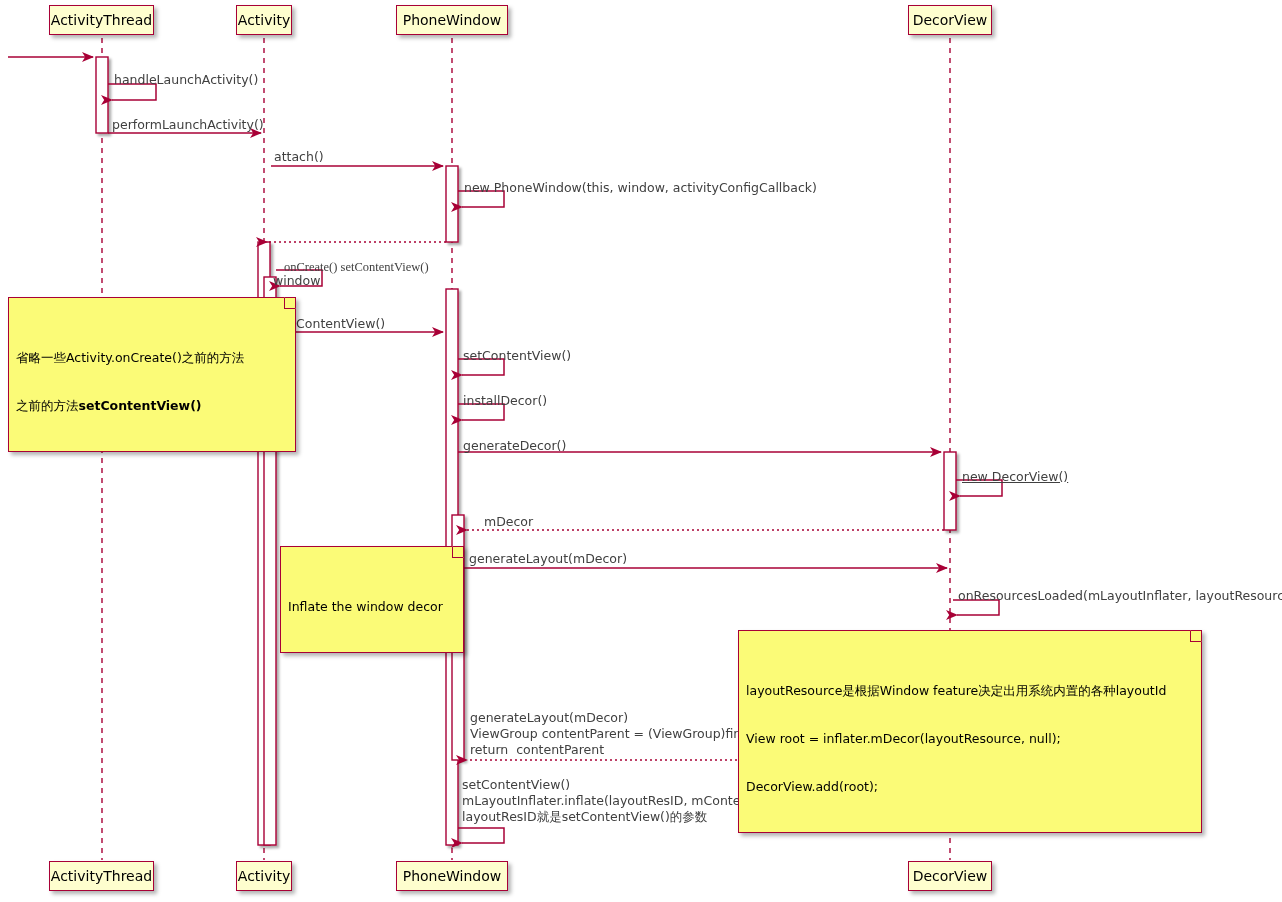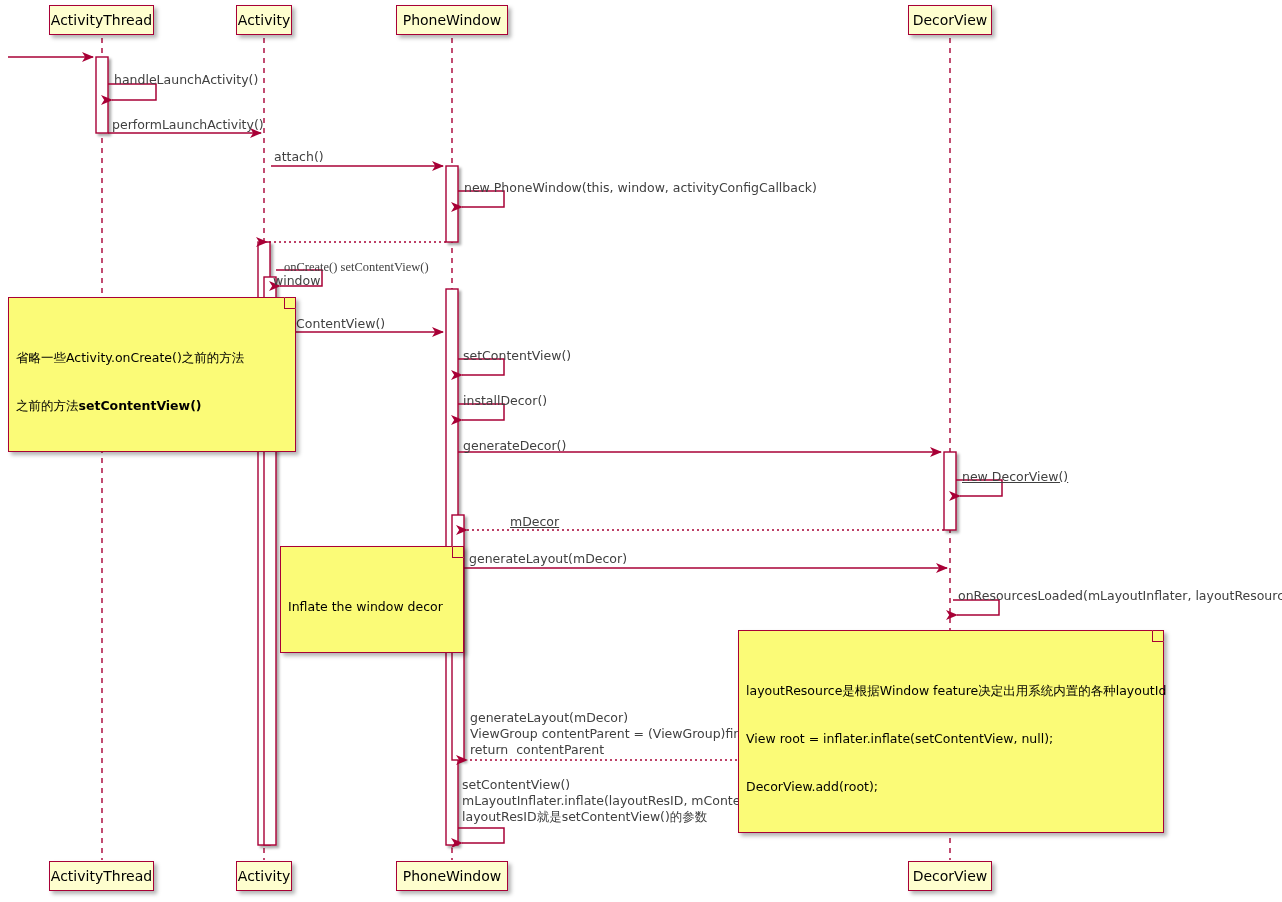--- a/index.html
+++ b/index.html
@@ -198,21 +198,21 @@
   <div class="msg-label" style="left:277px; top:316px;">setContentView()</div>
 
   <div class="msg-label" style="left:463px; top:348px;">setContentView()</div>
 
   <div class="msg-label" style="left:463px; top:393px;">installDecor()</div>
 
   <div class="msg-label" style="left:463px; top:438px;text-align:center;">generateDecor()</div>
 
   <div class="msg-label" style="left:962px; top:469px;text-decoration:underline;">new DecorView()</div>
 
-  <div class="msg-label" style="left:510px; top:514px;text-decoration:underline;">mDecor</div>
+  <div class="msg-label" style="left:484px; top:514px;">mDecor</div>
 
   <div class="msg-label" style="left:469px; top:551px;">generateLayout(mDecor)</div>
 
   <div class="msg-label" style="left:958px; top:588px;">onResourcesLoaded(mLayoutInflater, layoutResource)</div>
 
   <div class="msg-label" style="left:470px; top:710px;">generateLayout(mDecor)
 ViewGroup contentParent = (ViewGroup)findViewById(ID_ANDROID_CONTENT);
 return  contentParent</div>
 
   <div class="msg-label" style="left:462px; top:777px;">setContentView()
@@ -223,20 +223,20 @@
     <span class="fold"></span>
     <div>省略一些Activity.onCreate()之前的方法</div>
     <div><span>之前的方法</span><b>setContentView()</b></div>
   </div>
 
   <div class="note" style="left:280px; top:546px; width:184px;">
     <span class="fold"></span>
     <div>Inflate the window decor</div>
   </div>
 
-  <div class="note" style="left:738px; top:630px; width:426px;">
+  <div class="note" style="left:738px; top:630px; width:464px;">
     <span class="fold"></span>
     <div>layoutResource是根据Window feature决定出用系统内置的各种layoutId</div>
-    <div>View root = inflater.inflate(setContentView, null);</div>
+    <div>View root = inflater.mDecor(layoutResource, null);</div>
     <div>DecorView.add(root);</div>
   </div>
 
 </div>
 
 </body></html>

